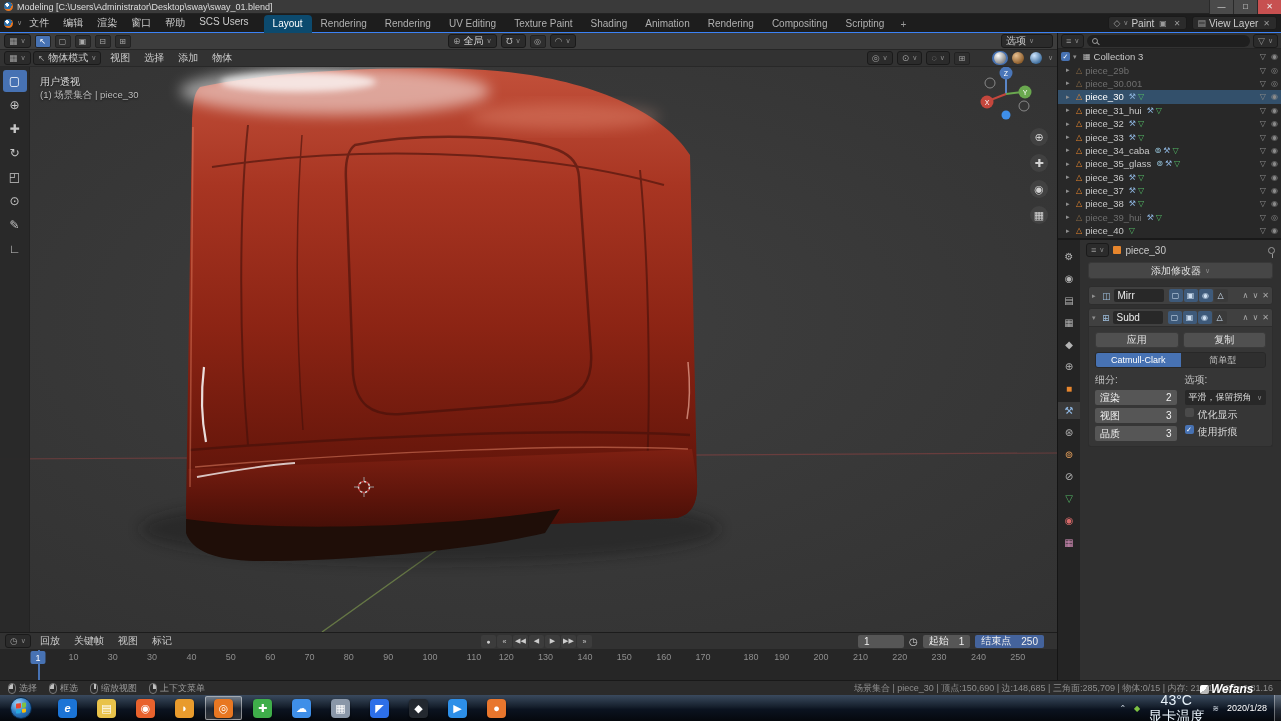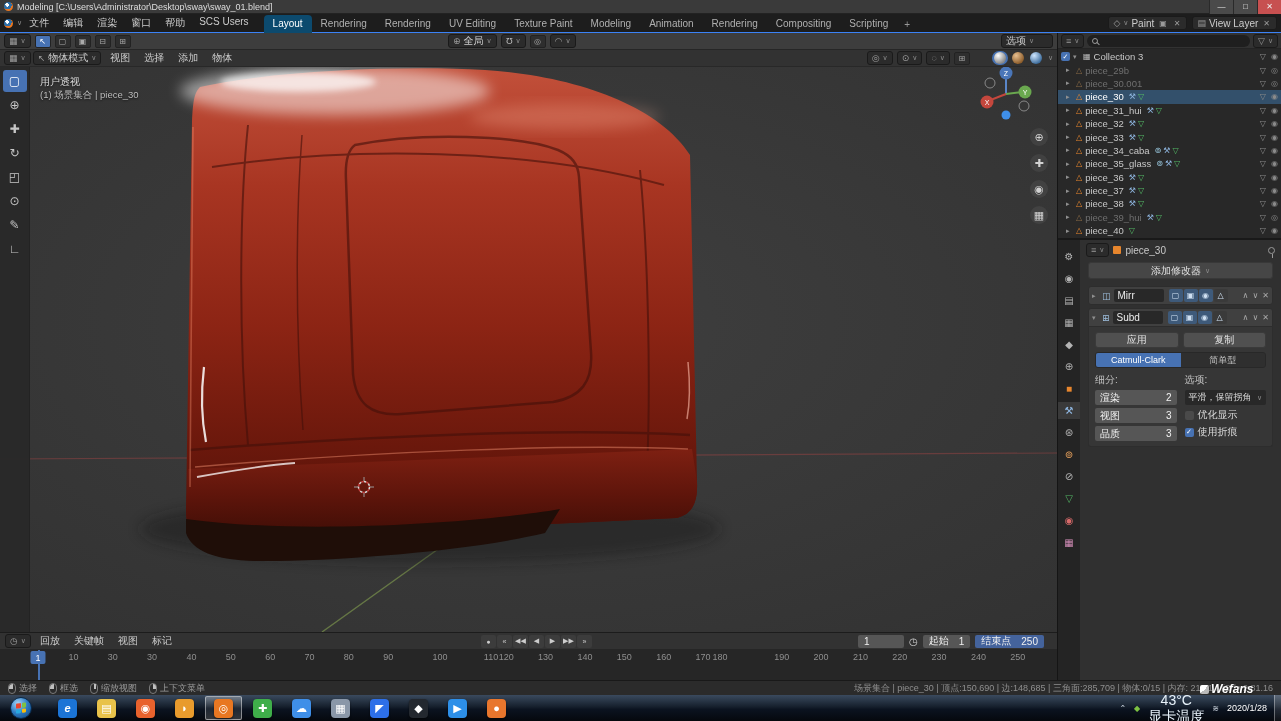--- a/index.html
+++ b/index.html
@@ -124,21 +124,21 @@
   .seg{display:flex;height:16px;border:1px solid #282828;border-radius:3px;overflow:hidden}
   .seg>div{flex:1;display:flex;align-items:center;justify-content:center;font-size:9px}
   .seg .on{background:#4772b3;color:#fff}
   .seg .off{background:#2f2f2f;color:#c0c0c0}
   .cols{display:flex;gap:8px}
   .col{flex:1;display:flex;flex-direction:column;gap:3px}
   .col-label{color:#c4c4c4;margin-top:1px}
   .field{height:15px;background:#565656;border-radius:2px;display:flex;align-items:center;padding:0 5px;color:#f2f2f2}
   .field .val{margin-left:auto}
   .dropdown{height:15px;background:#282828;border-radius:2px;display:flex;align-items:center;gap:3px;padding:0 4px;color:#d8d8d8;font-size:9px}
-  .cb-row{display:flex;align-items:center;gap:4px;color:#dcdcdc}
+  .cb-row{display:flex;gap:4px;color:#dcdcdc}
 
   
   .statusbar{height:15px;background:#2b2b2b;border-top:1px solid #191919;display:flex;align-items:center;gap:12px;padding:0 8px;color:#9a9a9a;font-size:9px}
   .hint{display:flex;align-items:center;gap:3px}
   .mouse{width:8px;height:11px;border:1px solid #7a7a7a;border-radius:4px;position:relative;flex:none}
   .mouse::before{content:'';position:absolute;top:0;width:3.5px;height:5px;background:#c0c0c0}
   .mouse.left::before{left:0;border-radius:4px 0 0 0}
   .mouse.middle::before{left:2.5px;width:2px}
   .mouse.right::before{right:0;border-radius:0 4px 0 0}
   .stats{margin-left:auto;color:#8f8f8f}
@@ -185,21 +185,21 @@
       <span class="menu">窗口</span>
       <span class="menu">帮助</span>
       <span class="menu">SCS Users</span>
     </div>
   <div class="ws-tabs">
       <span class="ws-tab active">Layout</span>
       <span class="ws-tab">Rendering</span>
       <span class="ws-tab">Rendering</span>
       <span class="ws-tab">UV Editing</span>
       <span class="ws-tab">Texture Paint</span>
-      <span class="ws-tab">Modeling</span>
+      <span class="ws-tab">Shading</span>
       <span class="ws-tab">Animation</span>
       <span class="ws-tab">Rendering</span>
       <span class="ws-tab">Compositing</span>
       <span class="ws-tab">Scripting</span>
       <span class="ws-plus">+</span>
     </div>
   <div class="topbar-right">
     <div class="chip">
       <span class="ico">◇</span>
       <span class="chev">∨</span>
@@ -440,29 +440,29 @@
         <div class="playhead-chip" style="left:38px">1</div>
       <span class="tl-tick" style="left:73.41499999999999px">10</span>
           <span class="tl-tick" style="left:112.765px">30</span>
           <span class="tl-tick" style="left:152.115px">30</span>
           <span class="tl-tick" style="left:191.465px">40</span>
           <span class="tl-tick" style="left:230.815px">50</span>
           <span class="tl-tick" style="left:270.16499999999996px">60</span>
           <span class="tl-tick" style="left:309.515px">70</span>
           <span class="tl-tick" style="left:348.865px">80</span>
           <span class="tl-tick" style="left:388.21500000000003px">90</span>
-          <span class="tl-tick" style="left:440px">100</span>
-          <span class="tl-tick" style="left:491px">110</span>
+          <span class="tl-tick" style="left:430px">100</span>
+          <span class="tl-tick" style="left:474px">110</span>
           <span class="tl-tick" style="left:506.265px">120</span>
           <span class="tl-tick" style="left:545.615px">130</span>
           <span class="tl-tick" style="left:584.965px">140</span>
           <span class="tl-tick" style="left:624.315px">150</span>
           <span class="tl-tick" style="left:663.665px">160</span>
           <span class="tl-tick" style="left:703.015px">170</span>
-          <span class="tl-tick" style="left:720px">180</span>
+          <span class="tl-tick" style="left:751px">180</span>
           <span class="tl-tick" style="left:781.715px">190</span>
           <span class="tl-tick" style="left:821.065px">200</span>
           <span class="tl-tick" style="left:860.415px">210</span>
           <span class="tl-tick" style="left:899.765px">220</span>
           <span class="tl-tick" style="left:939.115px">230</span>
           <span class="tl-tick" style="left:978.465px">240</span>
           <span class="tl-tick" style="left:1017.815px">250</span>
         </div>
     </div>
   </div>

